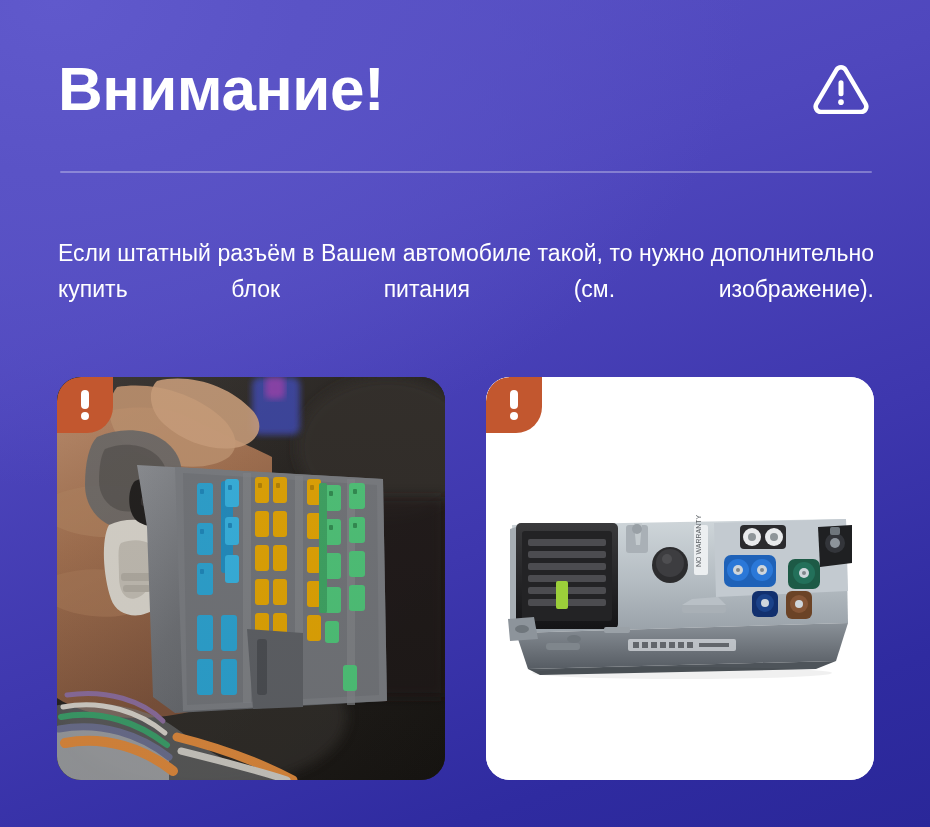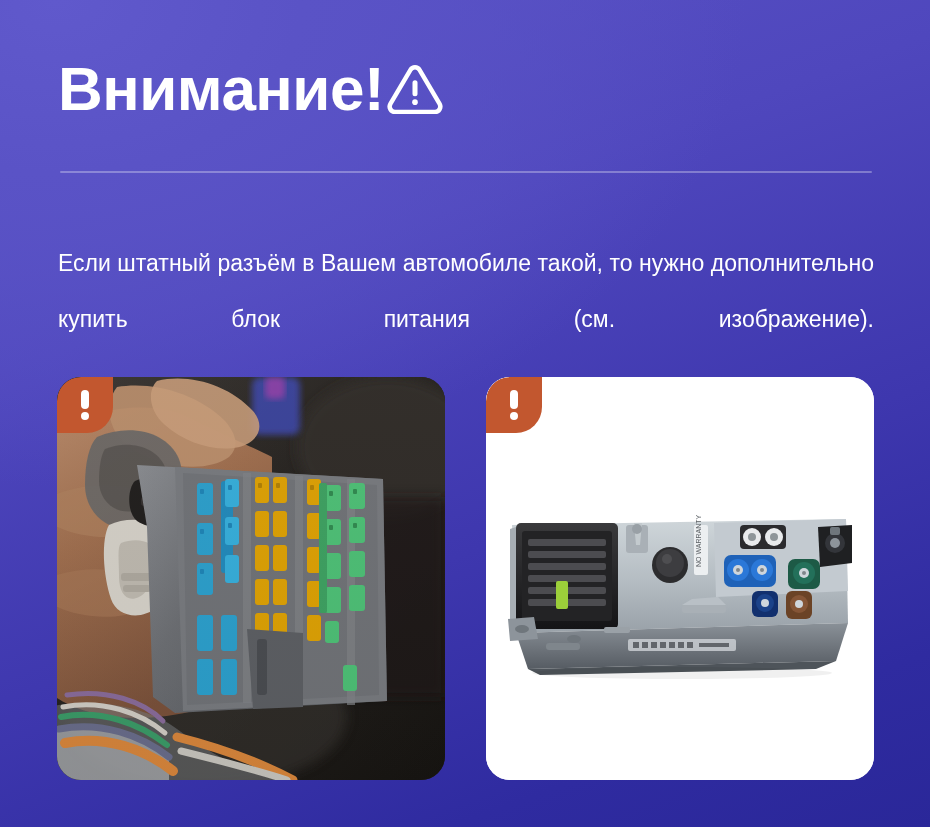--- a/index.html
+++ b/index.html
@@ -27,20 +27,21 @@
 
   
   .header {
     position: absolute;
     left: 58px;
     top: 50px;
     width: 814px;
     height: 78px;
     display: flex;
     align-items: center;
+    justify-content: space-between;
   }
   .title {
     font-size: 62px;
     line-height: 72px;
     font-weight: 700;
     color: #ffffff;
     letter-spacing: -0.5px;
     white-space: nowrap;
     margin: 0;
   }
@@ -62,21 +63,21 @@
     border-radius: 2px;
   }
 
   
   .body-text {
     position: absolute;
     left: 58px;
     top: 235px;
     width: 816px;
     font-size: 23px;
-    line-height: 56px;
+    line-height: 36px;
     font-weight: 500;
     color: #ffffff;
     text-align: justify;
     text-justify: inter-word;
     margin: 0;
   }
   .body-text::after {
     content: "";
     display: inline-block;
     width: 100%;

